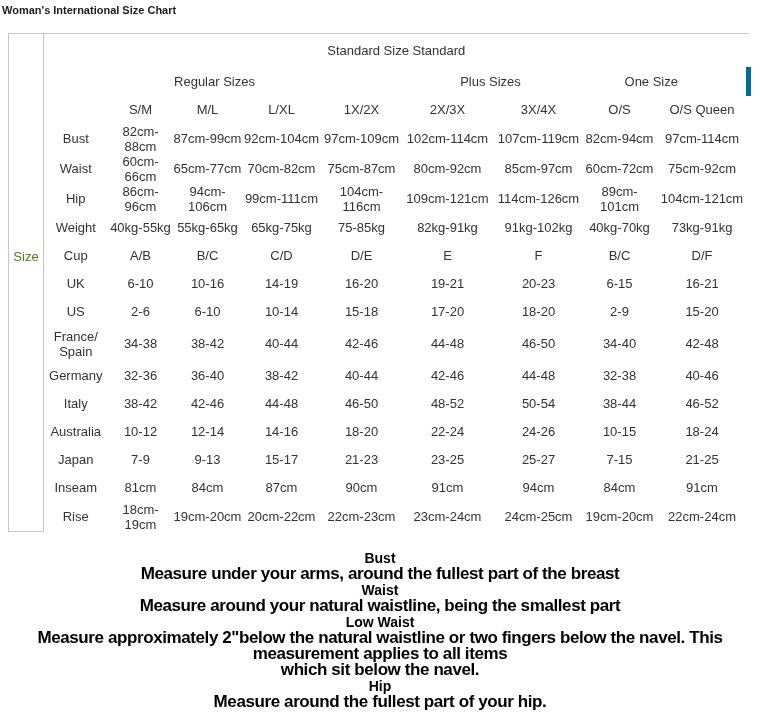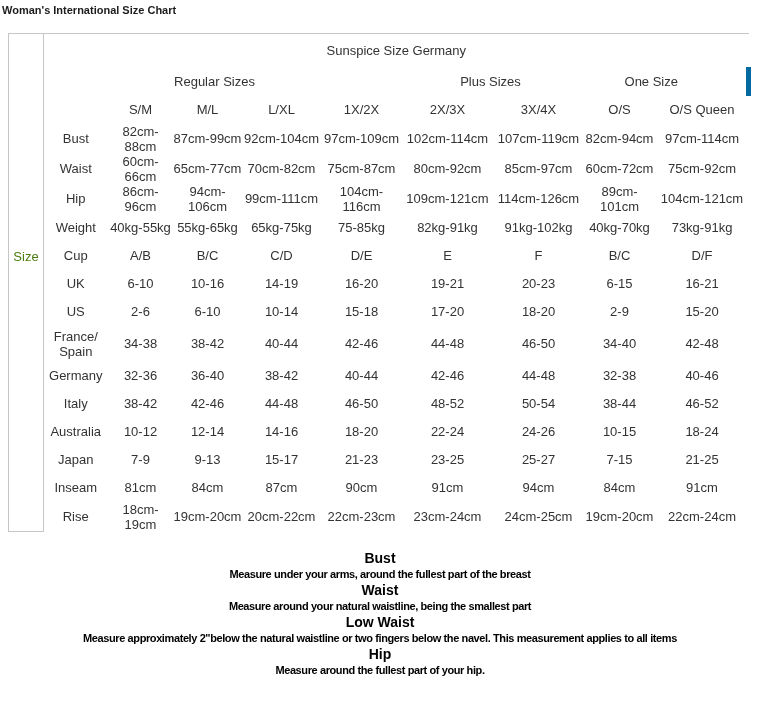--- a/index.html
+++ b/index.html
@@ -37,21 +37,21 @@
     color: #4d7c0f;
   }
   td.group-plus { text-align: center; padding-left: 76px; }
   td.group-one  { text-align: center; padding-right: 27px; border-right: 5px solid #0369a1; }
   td.row-label  { line-height: 15px; }
   .measure-guide {
     position: absolute; left: 0; top: 550px; width: 760px;
     text-align: center; color: #000000; font-weight: bold;
   }
   .measure-heading { font-size: 14px; line-height: 16px; }
-  .measure-line    { font-size: 11px; line-height: 16px; letter-spacing: -0.4px; }
+  .measure-line    { font-size: 17px; line-height: 16px; letter-spacing: -0.4px; }
 </style>
 </head>
 <body>
 
 <div class="page-title">Woman's International Size Chart</div>
 
 <table class="size-chart">
   <colgroup>
     <col style="width:35px">
       <col style="width:64px">
@@ -60,21 +60,21 @@
       <col style="width:80px">
       <col style="width:80px">
     <col style="width:92px">
       <col style="width:90px">
       <col style="width:72px">
     <col style="width:93px">
   </colgroup>
   <tbody>
     <tr class="row-standard">
       <td class="size-gutter" rowspan="17">Size</td>
-      <td colspan="9">Sunspice Size Germany</td>
+      <td colspan="9">Standard Size Standard</td>
     </tr>
     <tr class="row-groups">
       <td></td>
       <td colspan="3">Regular Sizes</td>
       <td colspan="3" class="group-plus">Plus Sizes</td>
       <td colspan="2" class="group-one">One Size</td>
     </tr>
     <tr class="row-colheads">
       <td></td>
       <td>S/M</td>
@@ -245,15 +245,16 @@
 </table>
 
 <div class="measure-guide">
 
 <div class="measure-heading">Bust</div>
     <div class="measure-line">Measure under your arms, around the fullest part of the breast</div>
     <div class="measure-heading">Waist</div>
     <div class="measure-line">Measure around your natural waistline, being the smallest part</div>
     <div class="measure-heading">Low Waist</div>
     <div class="measure-line">Measure approximately 2"below the natural waistline or two fingers below the navel. This measurement applies to all items</div>
+    <div class="measure-line">which sit below the navel.</div>
     <div class="measure-heading">Hip</div>
     <div class="measure-line">Measure around the fullest part of your hip.</div>
   </div>
 
 </body></html>

